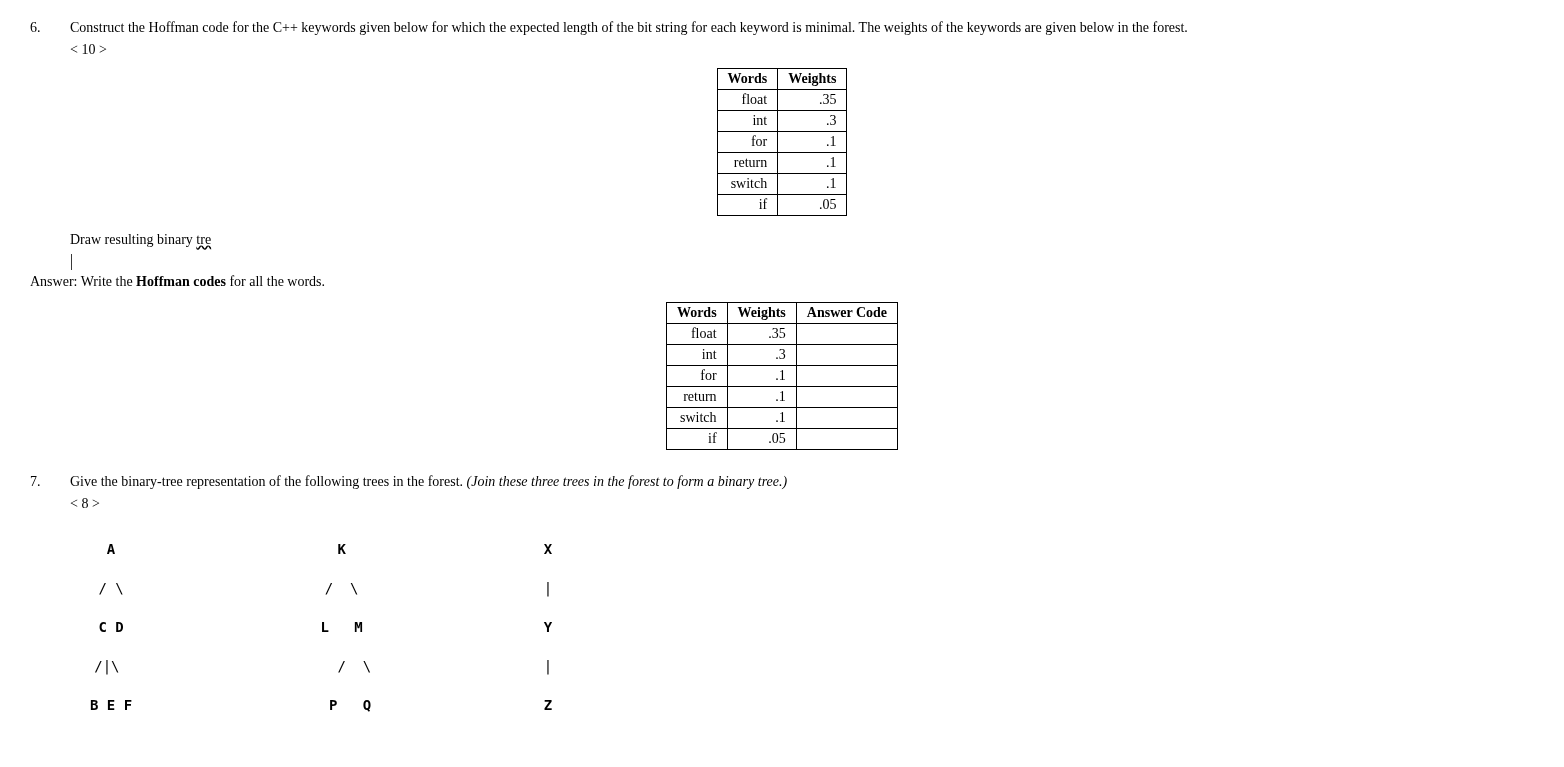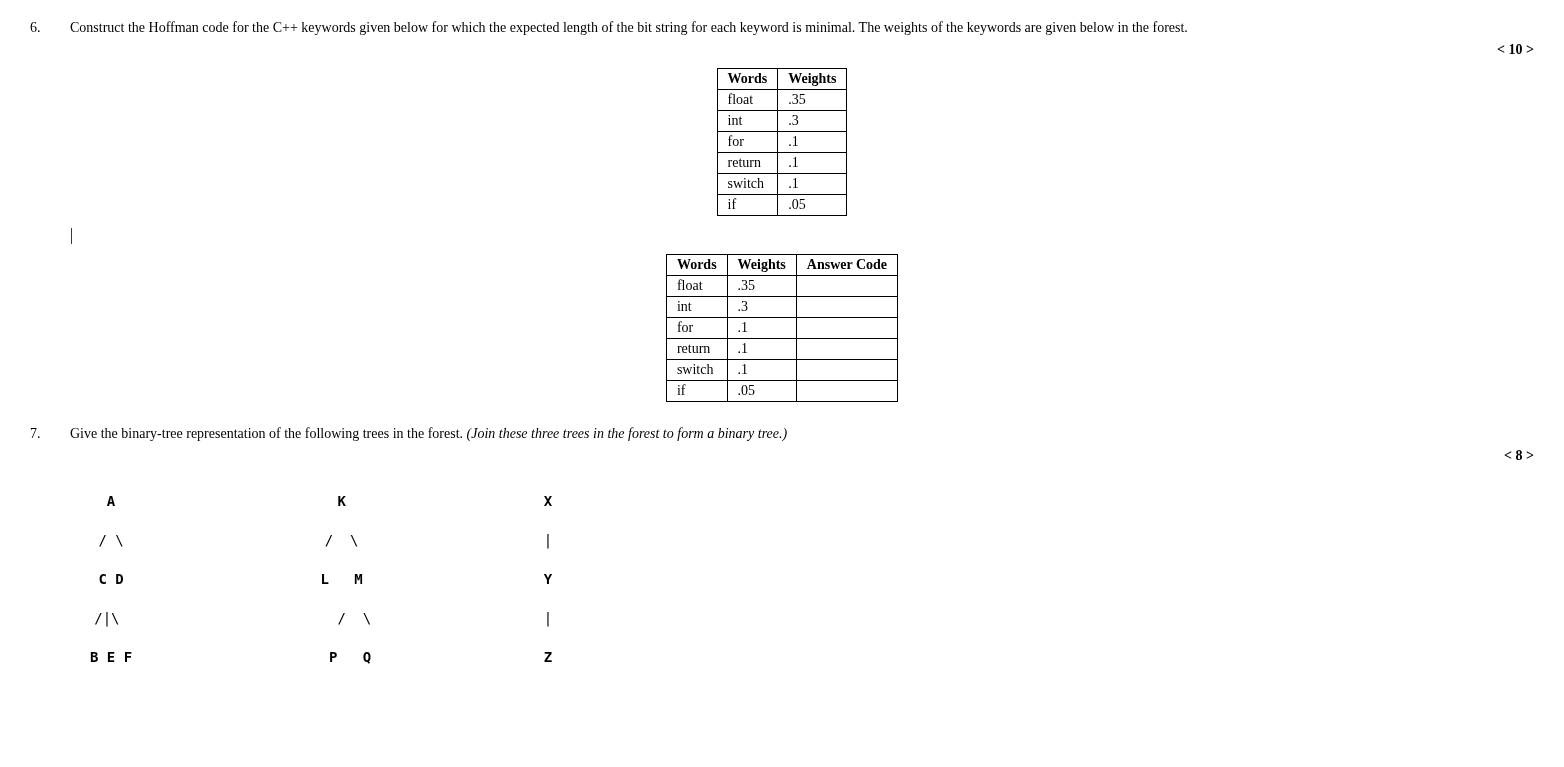--- a/index.html
+++ b/index.html
@@ -19,38 +19,37 @@
       margin-bottom: 6px;
     }
     .question-number {
       min-width: 24px;
     }
     .question-text {
       flex: 1;
     }
     .marks {
       display: block;
-      text-align: right;
+      text-align: left;
       margin-left: 40px;
       margin-top: 2px;
-      font-weight: bold;
     }
     .table-right {
       display: flex;
       justify-content: center;
       margin: 10px 0 10px 0;
     }
     table.data-table {
       border-collapse: collapse;
       font-size: 14px;
     }
     table.data-table th, table.data-table td {
       border: 1px solid #000;
       padding: 2px 10px;
-      text-align: left;
+      text-align: right;
     }
     table.data-table th {
       font-weight: bold;
     }
     .draw-instruction {
       margin-left: 40px;
       margin-top: 16px;
       margin-bottom: 4px;
     }
     .draw-instruction u {
@@ -129,22 +128,28 @@
             <td>.1</td>
           </tr>
         <tr>
             <td>if</td>
             <td>.05</td>
           </tr>
       </tbody>
     </table>
   </div>
 
+  <div class="draw-instruction">
+    Draw resulting binary <u>tre</u>
+  </div>
   <div class="cursor-line">|</div>
 
+  <div class="answer-line">
+    <span>Answer: Write the </span><strong>Hoffman codes</strong><span> for all the words.</span>
+  </div>
 
   <div class="answer-table-right">
     <table class="data-table">
       <thead>
         <tr>
           <th>Words</th>
           <th>Weights</th>
           <th>Answer Code</th>
         </tr>
       </thead>

